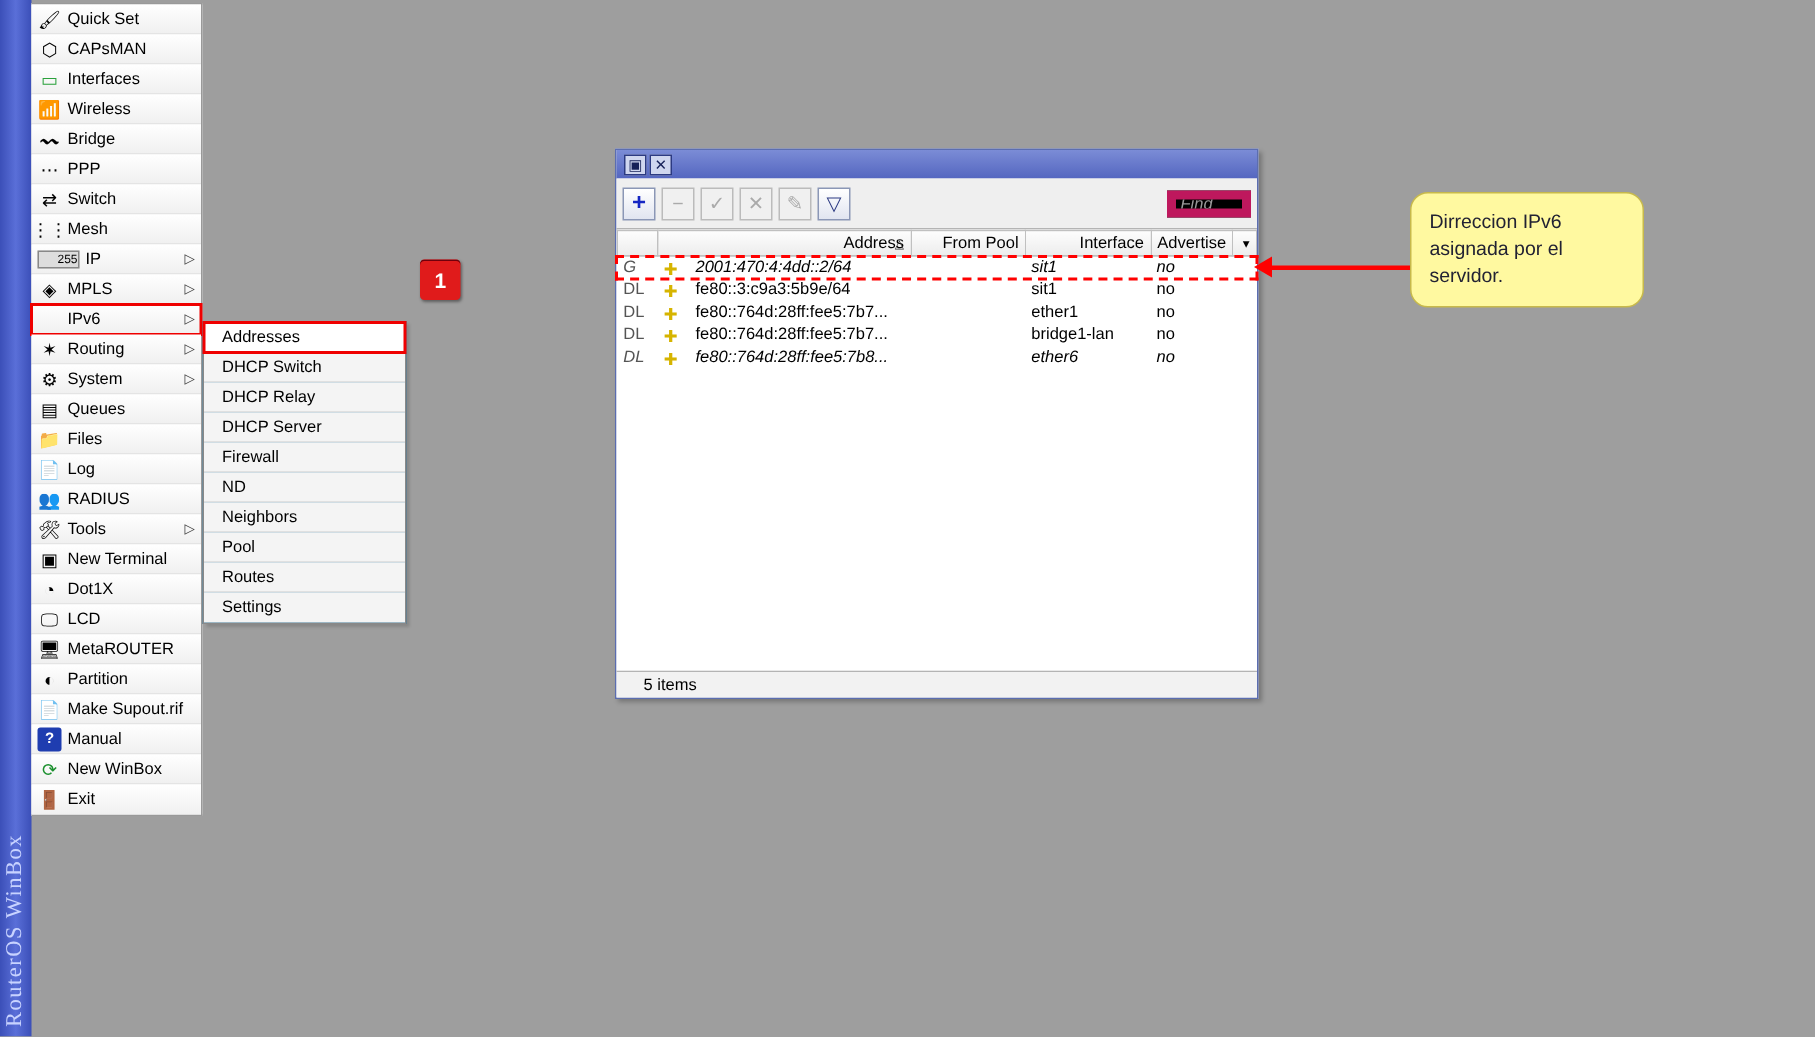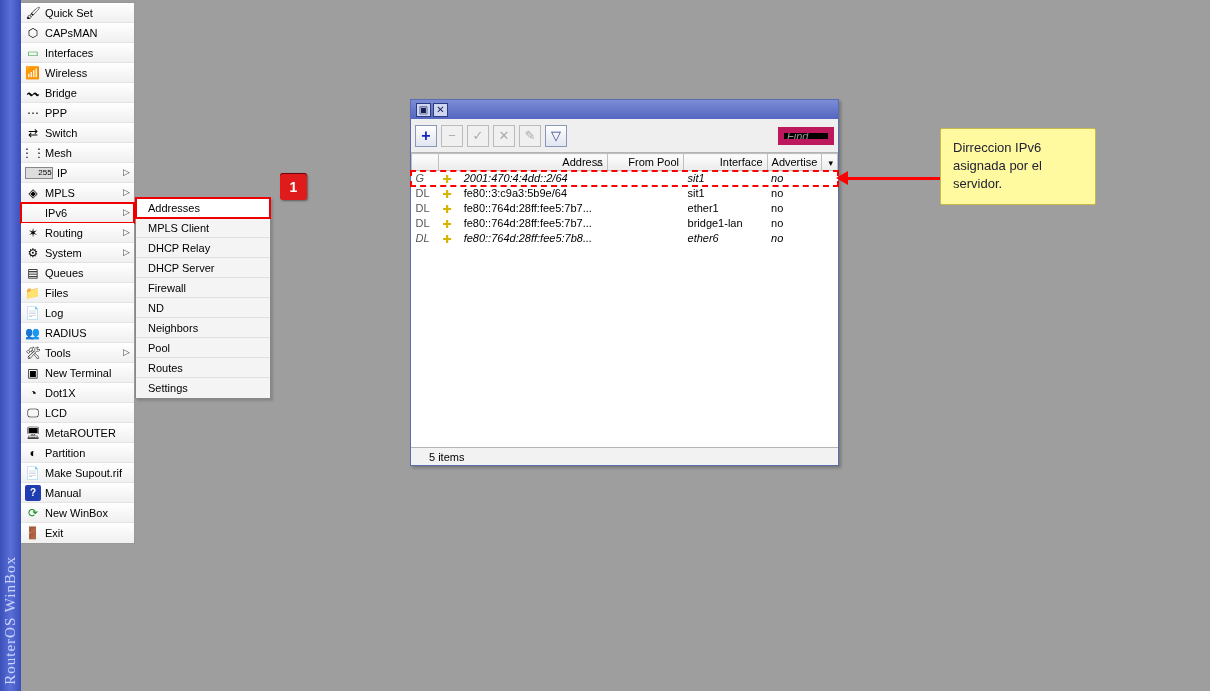--- a/index.html
+++ b/index.html
@@ -57,21 +57,21 @@
     position:absolute; right:4px; top:4px;
     font-size:9px; color:#444;
   }
   .sb-item.hl {
     outline:2px solid #ef0000;
     outline-offset:-1px;
   }
 
   
   .submenu {
-    position:absolute; left:135px; top:197px;
+    position:absolute; left:135px; top:214px;
     width:136px;
     background:#0369a1;
     border:1px solid #888;
     box-shadow:2px 2px 2px rgba(0,0,0,.15);
   }
   .submenu .sm-item {
     height:20px;
     display:flex; align-items:center;
     padding-left:12px;
     border-bottom:1px solid #e0e0e0;
@@ -221,21 +221,21 @@
     border-bottom:7px solid transparent;
     border-right:12px solid #ff0000;
   }
 
   
   .note {
     position:absolute; left:940px; top:128px;
     width:156px;
     background:#fff9a0;
     border:1px solid #c7b94b;
-    border-radius:2px;
+    border-radius:12px;
     padding:10px 12px;
     color:#223;
     font-size:13px;
     line-height:1.4;
     text-align:justify;
   }
 
   
   col.c-flag{width:28px;}
   col.c-ico{width:16px;}
@@ -364,21 +364,21 @@
       <span>New WinBox</span>
     </div>
     <div class="sb-item">
       <span class="ico">🚪</span>
       <span>Exit</span>
     </div>
   </div>
 
 <div class="submenu">
     <div class="sm-item hl">Addresses</div>
-    <div class="sm-item">MPLS Client</div>
+    <div class="sm-item">DHCP Switch</div>
     <div class="sm-item">DHCP Relay</div>
     <div class="sm-item">DHCP Server</div>
     <div class="sm-item">Firewall</div>
     <div class="sm-item">ND</div>
     <div class="sm-item">Neighbors</div>
     <div class="sm-item">Pool</div>
     <div class="sm-item">Routes</div>
     <div class="sm-item">Settings</div>
   </div>
 

